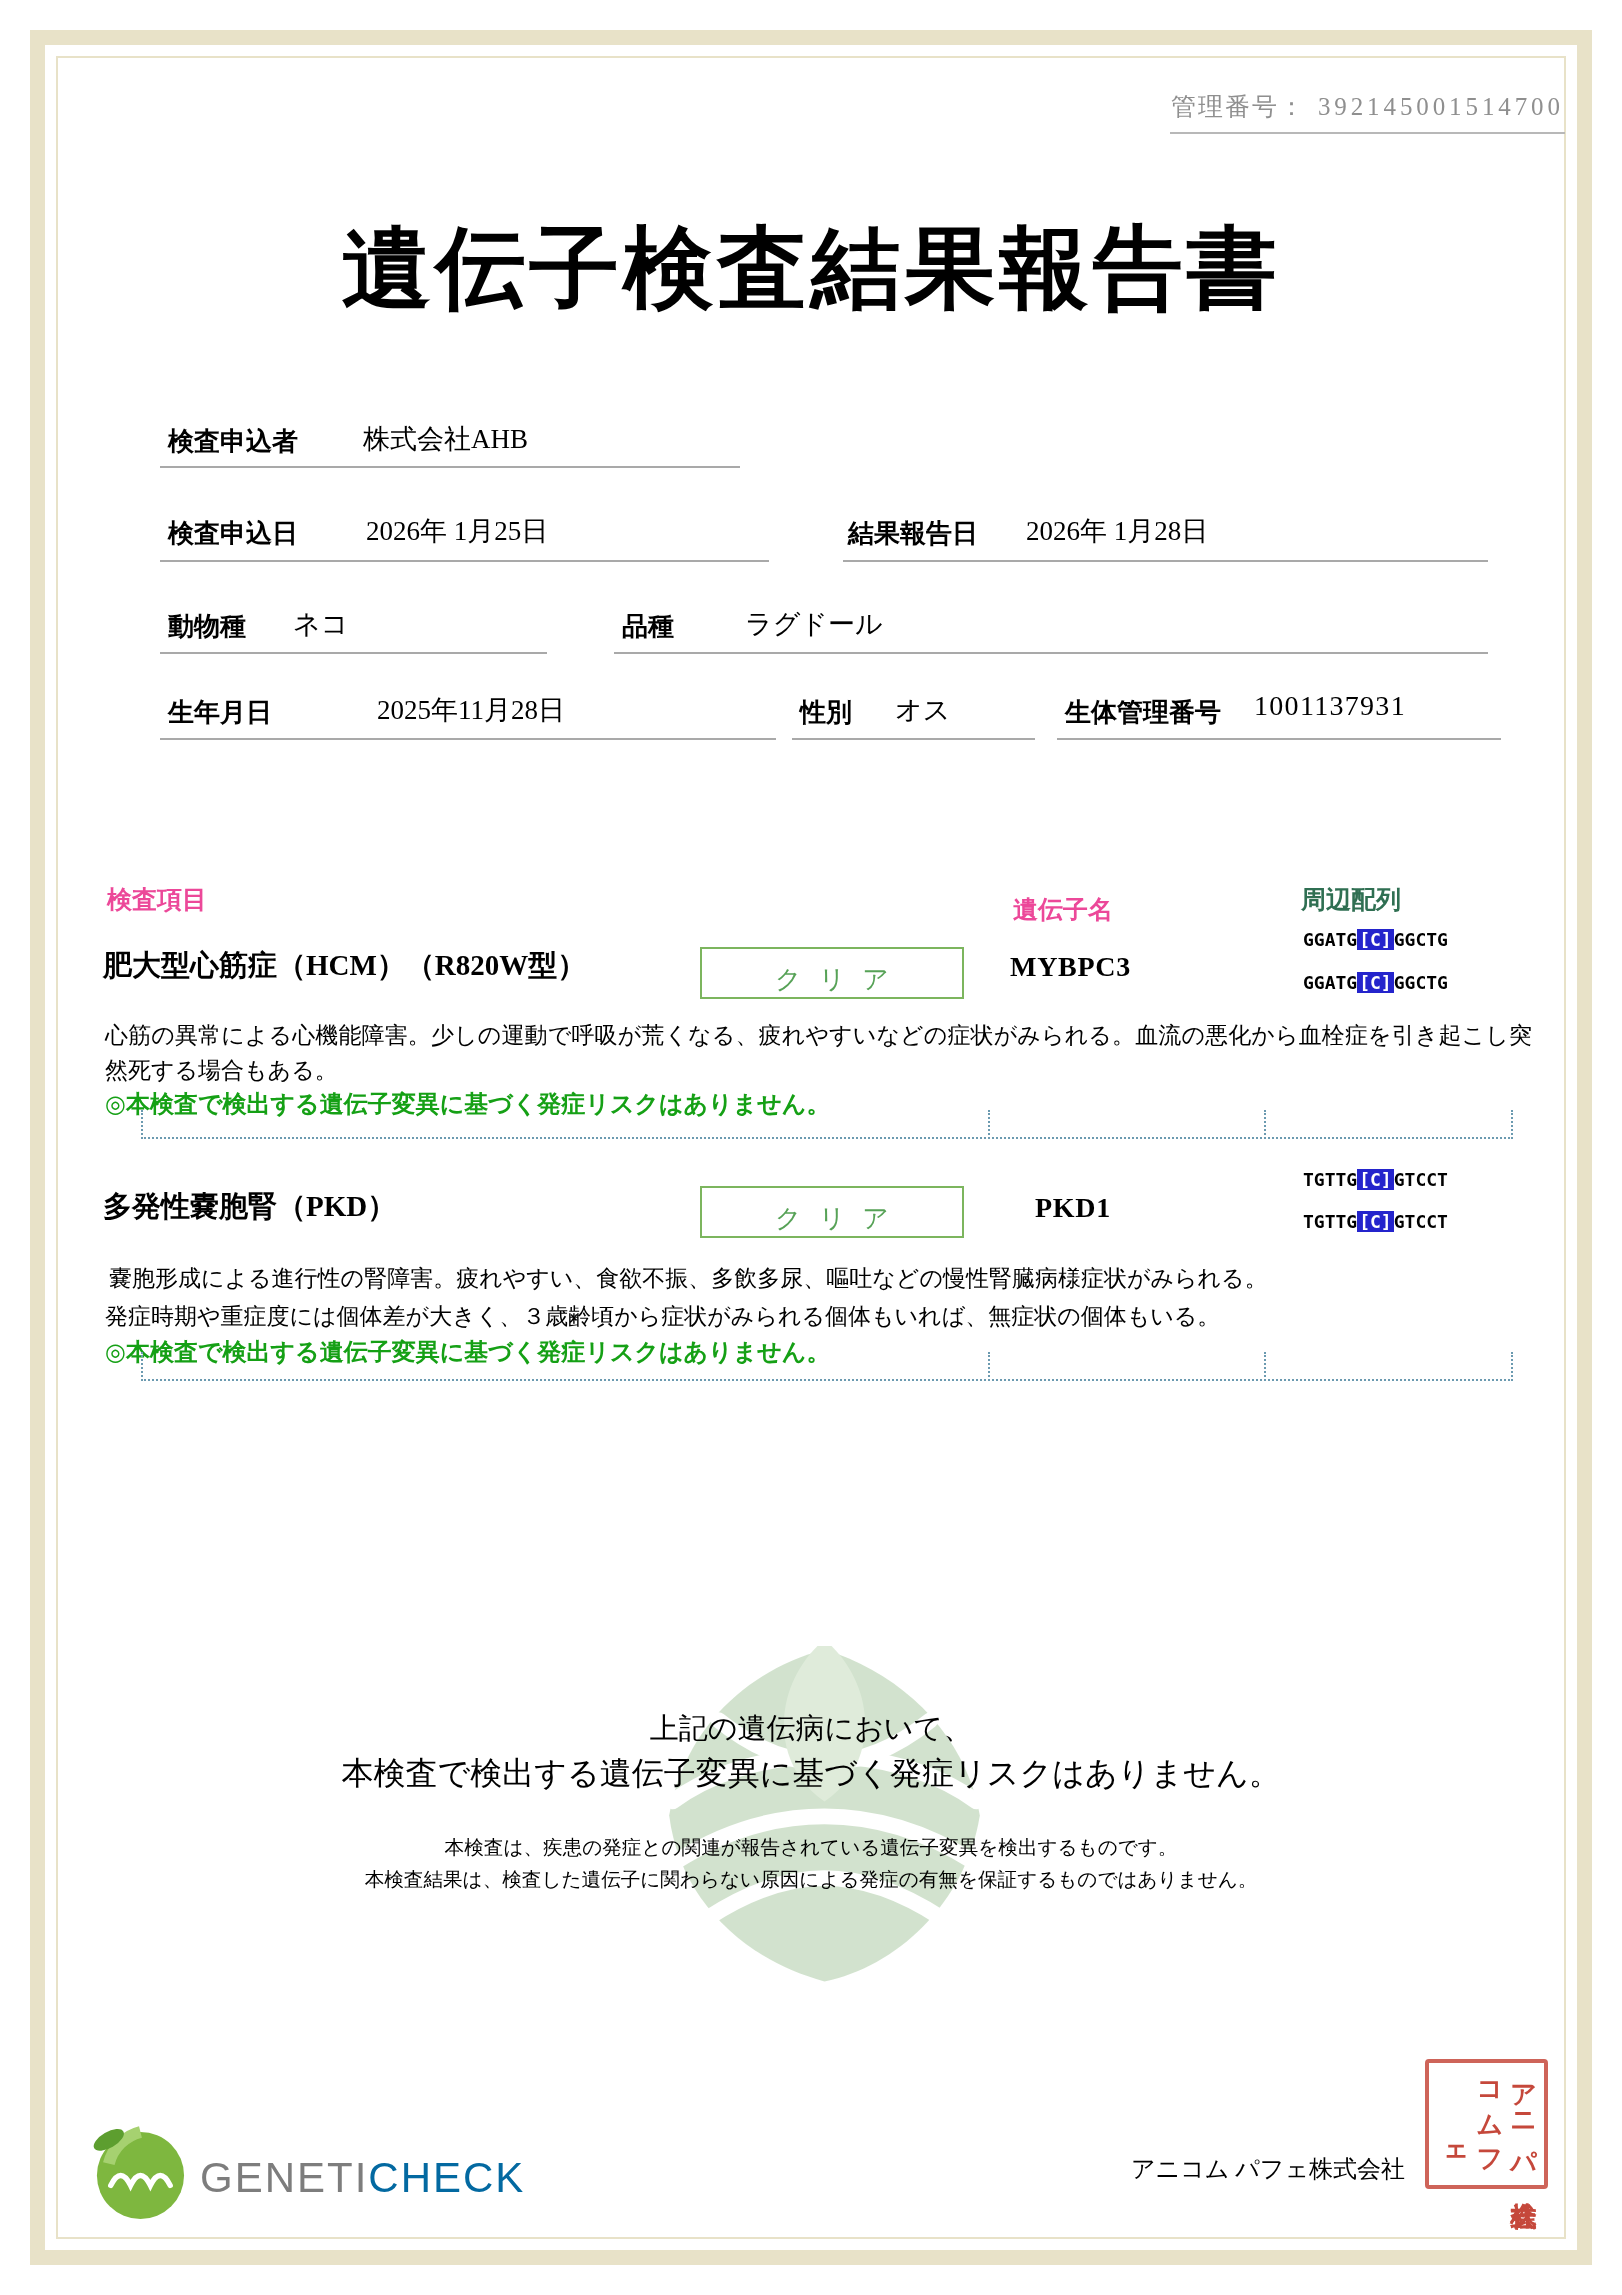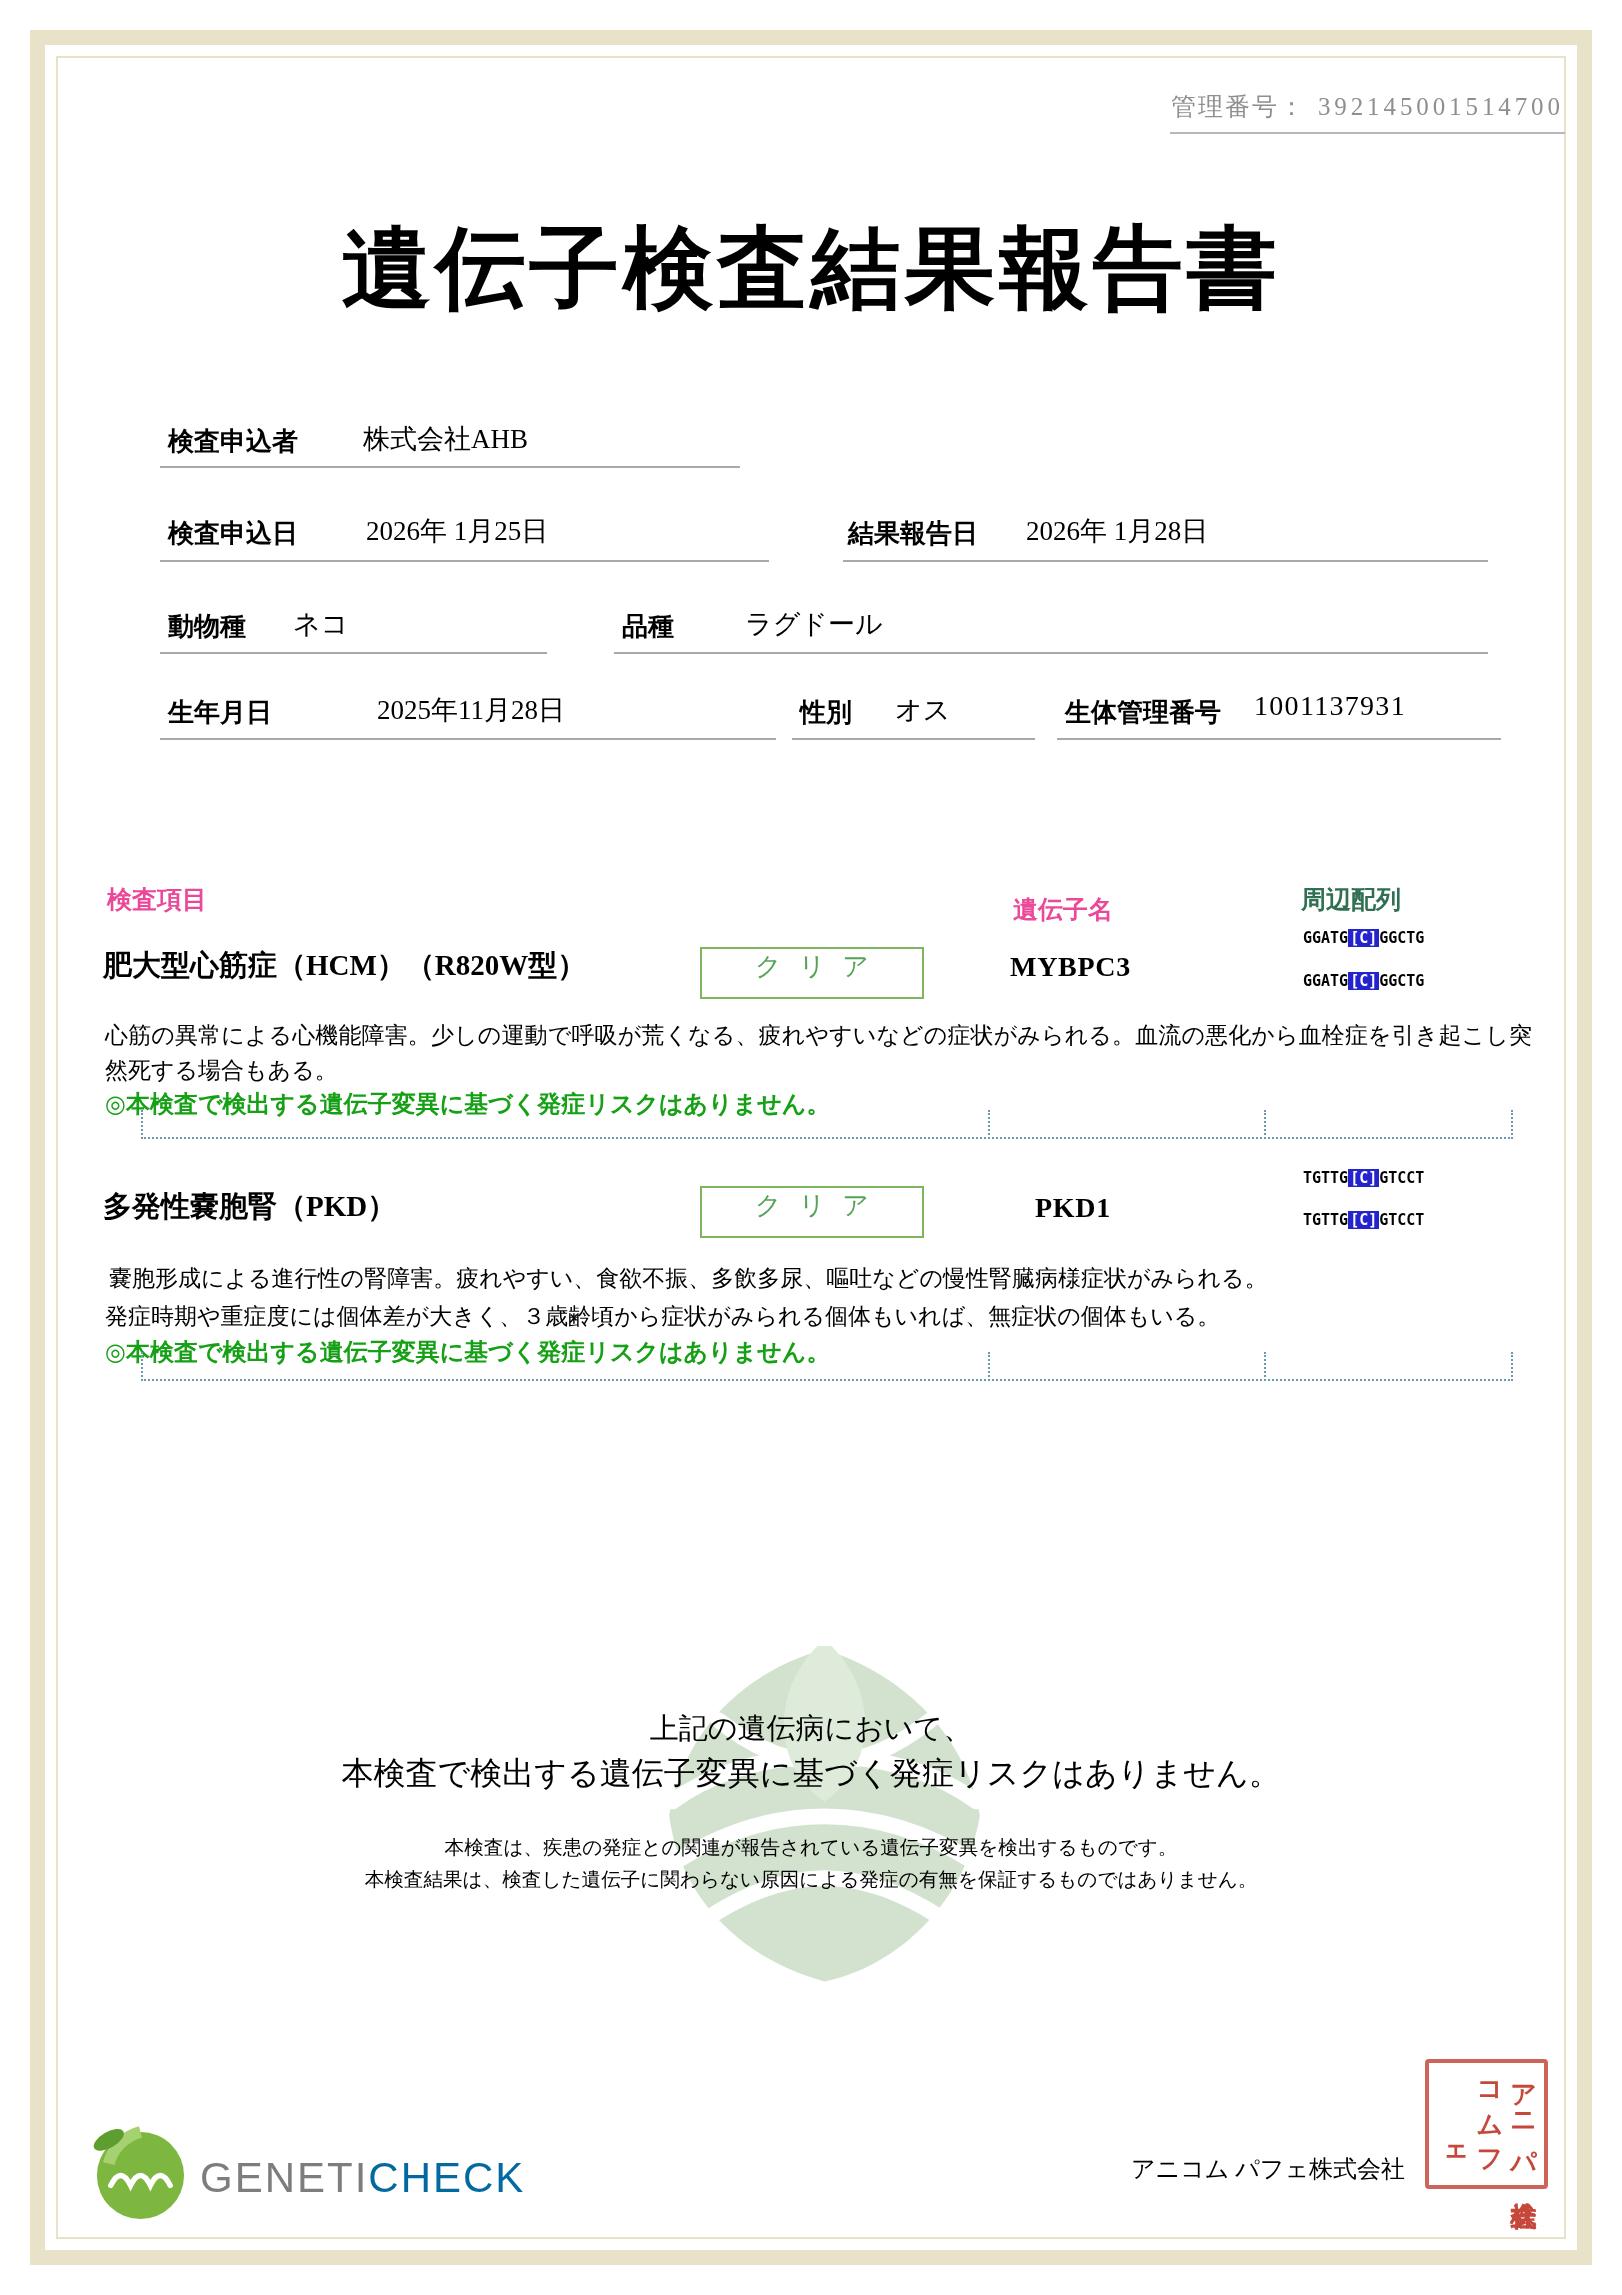--- a/index.html
+++ b/index.html
@@ -49,26 +49,26 @@
   #ul-animalid{left:1057px;top:738px;width:444px}
 
   
   .res-col{position:absolute;font-size:25px;font-weight:bold;color:#ec4899;white-space:nowrap}
   #hdr-item{left:107px;top:883px}
   #hdr-gene{left:1013px;top:893px}
   #hdr-seq{left:1301px;top:883px;color:#2f6f52}
 
   
   .disease-name{position:absolute;font-size:29px;font-weight:bold;white-space:nowrap}
-  .clear-box{position:absolute;width:224px;height:52px;border:2px solid #7cb55e;
-             display:flex;align-items:flex-start;justify-content:center}
+  .clear-box{position:absolute;width:264px;height:52px;border:2px solid #7cb55e;
+             display:flex;align-items:flex-end;justify-content:center}
   .clear-box span{font-size:26px;color:#57a257;letter-spacing:17px;text-indent:17px;
                   font-family:"Liberation Sans","DejaVu Sans",sans-serif}
   .gene{position:absolute;font-size:28px;font-weight:bold;letter-spacing:0.7px;white-space:nowrap}
-  .seq{position:absolute;font-size:15px;font-weight:bold;white-space:nowrap;
+  .seq{position:absolute;font-size:18px;font-weight:bold;white-space:nowrap;
        font-family:"DejaVu Sans Mono","Liberation Mono",monospace}
   .seq .var{background:#2424cc;color:#fff;padding:0 2px}
   .desc{position:absolute;width:1427px;font-size:23px;line-height:1.5;text-align:justify}
   .desc-line{position:absolute;font-size:23px;white-space:nowrap}
   .note{position:absolute;font-size:24px;font-weight:bold;color:#15a015;white-space:nowrap}
 
   #d1-name{left:103px;top:946px}
   #d1-clear{left:700px;top:947px}
   #d1-gene{left:1010px;top:951px}
   #d1-seq1{left:1303px;top:929px}

